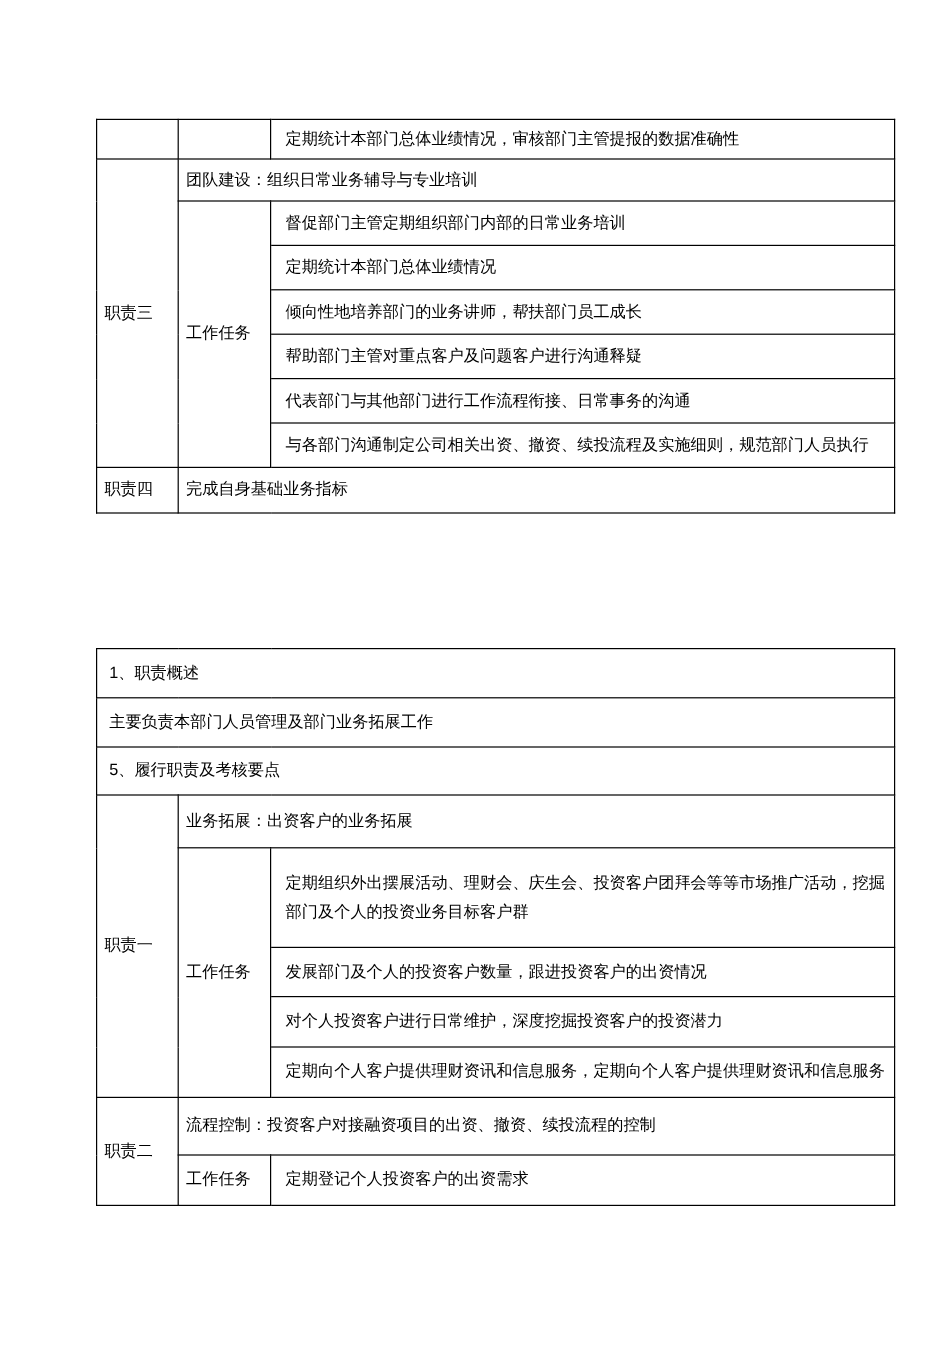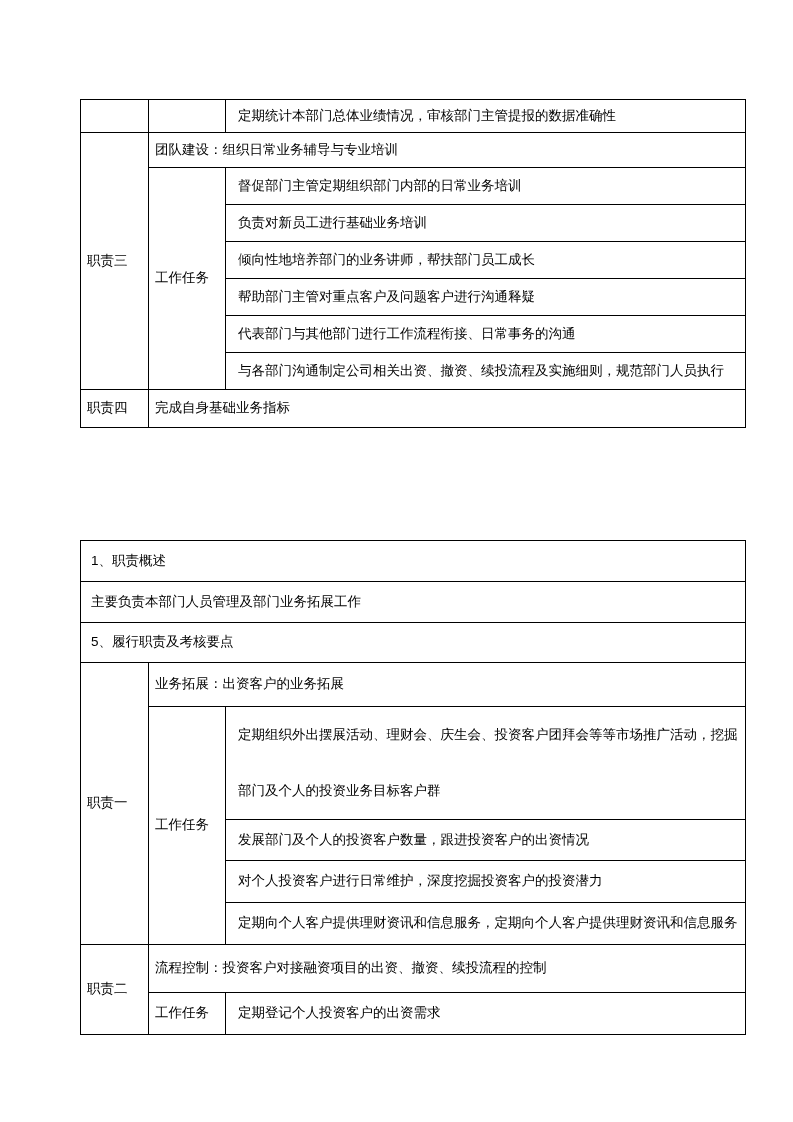--- a/index.html
+++ b/index.html
@@ -38,21 +38,21 @@
     word-break: break-all;
   }
   td.task {
     padding-left: 12px;
     padding-right: 0;
   }
   td.full {
     padding-left: 10px;
   }
   td.b { font-weight: normal; }
-  td.tall { line-height: 56px; }
+  td.tall { line-height: 24px; }
   tr.h33 { height: 33px; padding-left: 20px; }
   tr.h35 { height: 35px; }
   tr.h37 { height: 37px; }
   tr.h38 { height: 38px; }
   tr.h40 { height: 40px; }
   tr.h41 { height: 41px; }
   tr.h42 { height: 42px; }
   tr.h44 { height: 44px; }
   tr.h48 { height: 48px; }
   tr.h83 { height: 83px; }
@@ -86,21 +86,21 @@
     </tr>
     <tr class="h35">
       <td class="b" rowspan="7">职责三</td>
       <td class="b" colspan="2">团队建设：组织日常业务辅导与专业培训</td>
     </tr>
     <tr class="h37">
       <td class="b" rowspan="6">工作任务</td>
       <td class="task">督促部门主管定期组织部门内部的日常业务培训</td>
     </tr>
     <tr class="h37">
-      <td class="task">负责对新员工进行基础业务培训</td>
+      <td class="task">定期统计本部门总体业绩情况</td>
     </tr>
     <tr class="h37">
       <td class="task">倾向性地培养部门的业务讲师，帮扶部门员工成长</td>
     </tr>
     <tr class="h37">
       <td class="task">帮助部门主管对重点客户及问题客户进行沟通释疑</td>
     </tr>
     <tr class="h37">
       <td class="task">代表部门与其他部门进行工作流程衔接、日常事务的沟通</td>
     </tr>

